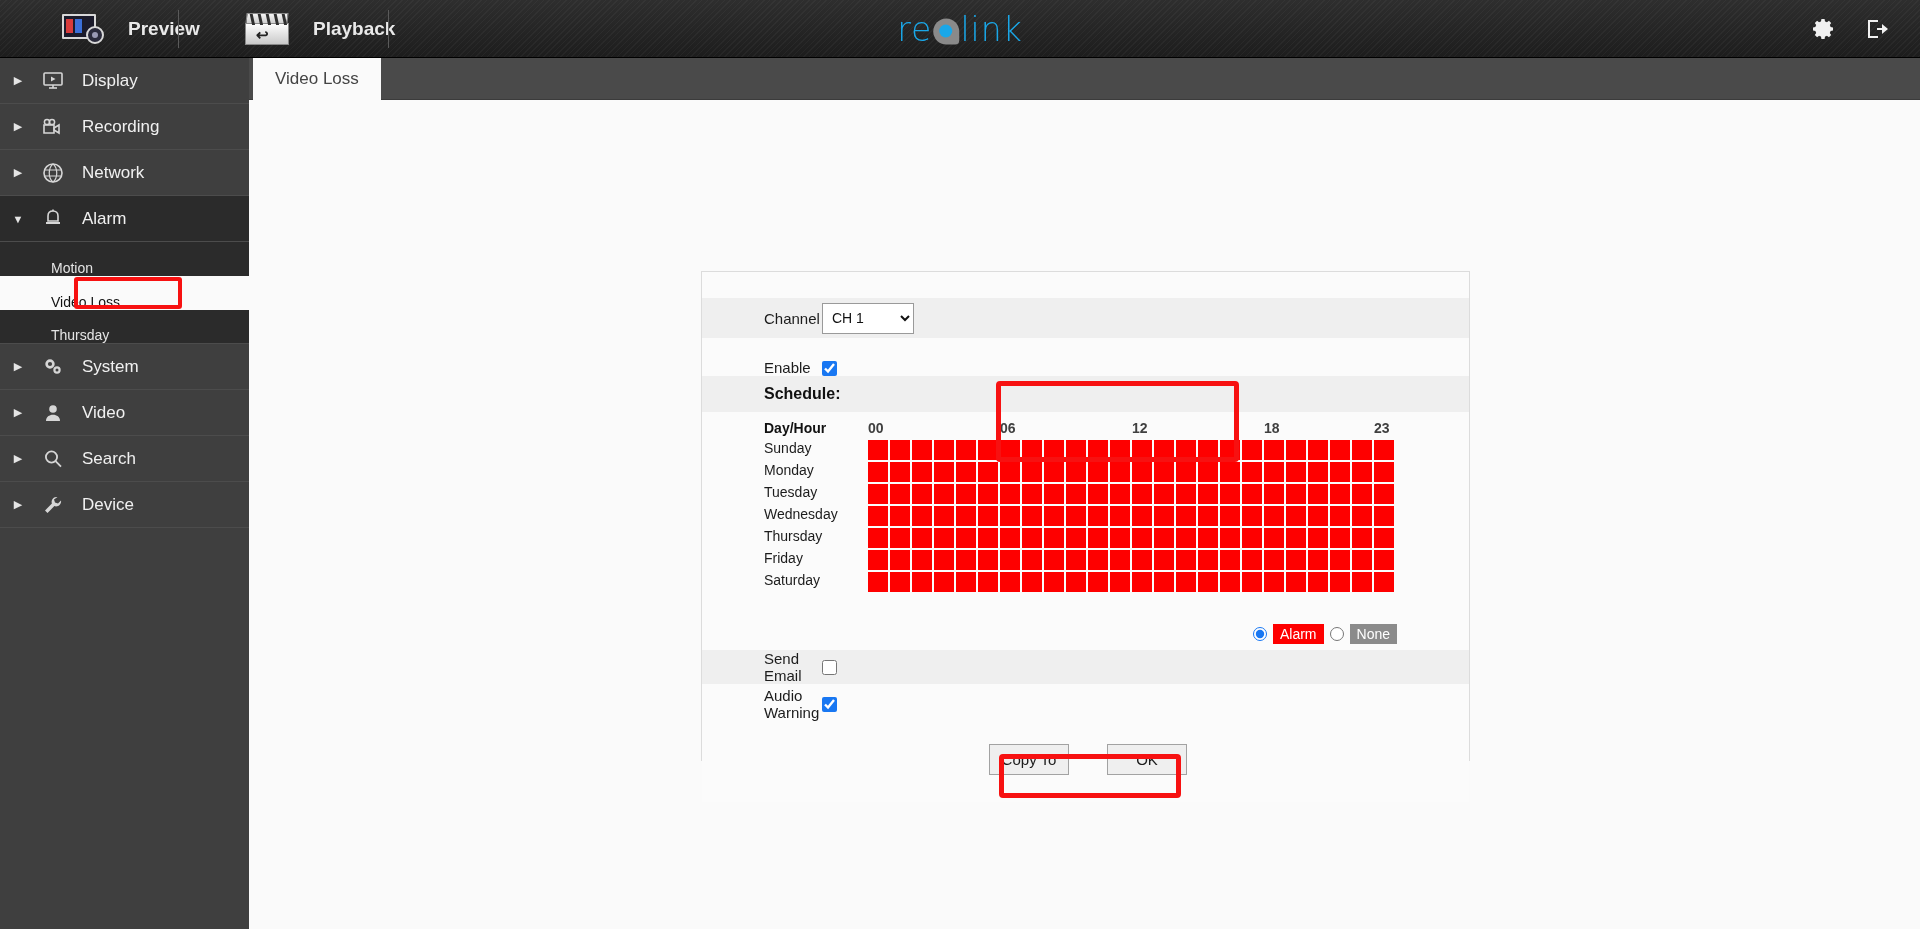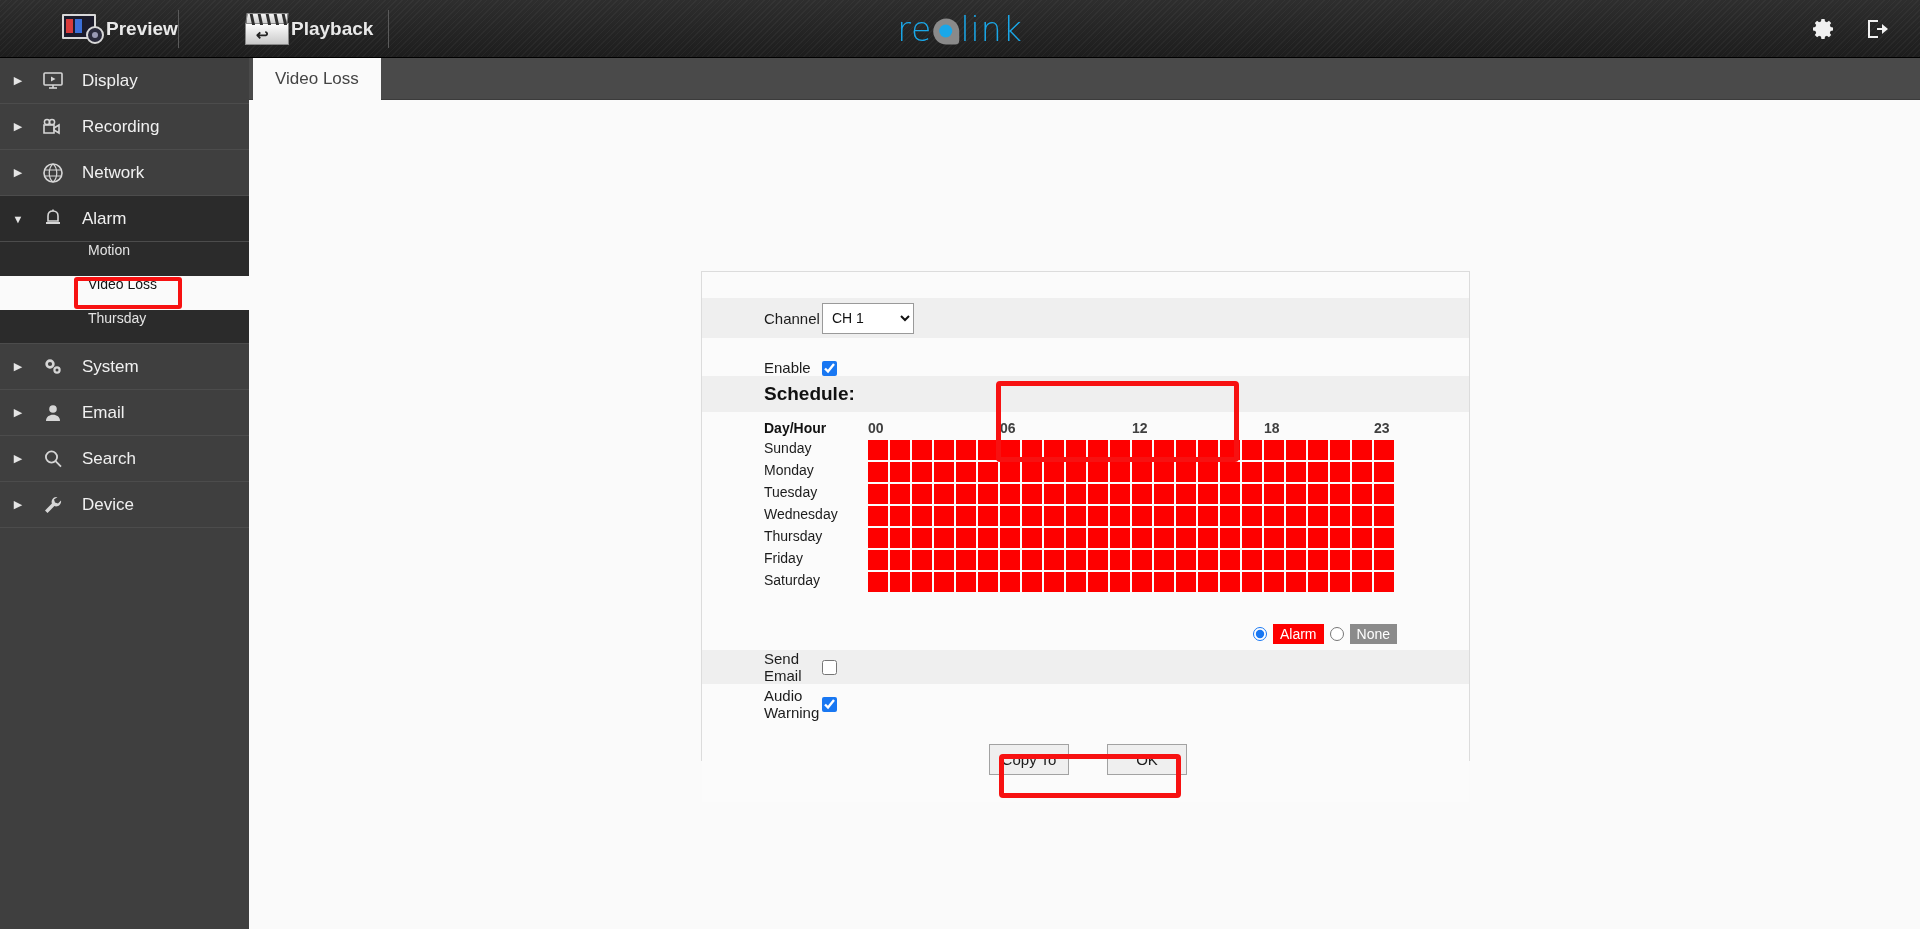--- a/index.html
+++ b/index.html
@@ -15,21 +15,21 @@
     position: absolute; left: 0; top: 0; width: 1920px; height: 58px;
     background:
       repeating-linear-gradient(135deg,
         rgba(255,255,255,0.035) 0px, rgba(255,255,255,0.035) 1px,
         rgba(0,0,0,0) 1px, rgba(0,0,0,0) 4px),
       linear-gradient(#2e2e2e, #1d1d1d);
     border-bottom: 1px solid #000;
   }
   .topnav-item {
     position: absolute; top: 0; height: 58px;
-    display: flex; align-items: center; gap: 2px;
+    display: flex; align-items: center; gap: 24px;
     color: #e9e9e9; font-size: 19px; font-weight: bold;
   }
   #nav-preview { left: 62px; }
   #nav-playback { left: 245px; }
   .topnav-sep {
     position: absolute; top: 10px; width: 1px; height: 38px;
     background: #5a5a5a;
   }
   #sep-1 { left: 178px; }
   #sep-2 { left: 388px; }
@@ -122,23 +122,23 @@
     flex: 0 0 36px;
   }
   .side-icon {
     width: 34px; flex: 0 0 34px;
     display: flex; align-items: center; justify-content: center;
     color: #d6d6d6;
   }
   .side-label { margin-left: 12px; }
 
   .sub-item {
-    height: 34px; display: flex; align-items: flex-start;
+    height: 34px; display: flex; align-items: flex-end;
     background: #2b2b2b; color: #e4e4e4; font-size: 14px;
-    padding-left: 88px; position: relative;
+    padding-left: 51px; position: relative;
   }
   .sub-item.selected {
     background: #fafafa; color: #111;
   }
   .sub-highlight {
     position: absolute; left: 74px; top: 1px;
     width: 108px; height: 32px;
     border: 4px solid #f71111; border-radius: 3px;
     pointer-events: none;
   }
@@ -181,21 +181,21 @@
   #row-blank   { height: 26px; background: #fbfbfb; }
   #row-channel { height: 40px; }
   #row-enable  { height: 38px; align-items: flex-end; }
   #row-schedule{ height: 36px; background:#efefef; }
   #row-grid    { height: 238px; background:#fbfbfb; position: relative; }
   #row-email   { height: 34px; }
   #row-audio   { height: 40px; }
   #row-buttons { height: 78px; background:#fbfbfb; position: relative; }
 
   #schedule-title {
-    padding-left: 62px; font-weight: bold; font-size: 19px; color:#111;
+    padding-left: 62px; font-weight: bold; font-size: 16px; color:#111;
   }
 
   select.chan {
     width: 92px; height: 31px; font-size: 14px;
     font-family: "Liberation Sans", sans-serif;
     border: 1px solid #9a9a9a; background: #fff; color: #111;
     padding-left: 5px;
   }
 
   input[type=checkbox].cb {
@@ -382,21 +382,21 @@
   </div>
 
   <div class="side-item">
     <span class="side-arrow">▶</span>
     <span class="side-icon">
       <svg width="20" height="22" viewBox="0 0 20 22">
           <circle cx="10" cy="7" r="3.8" fill="#d6d6d6"></circle>
           <path d="M3 19c0-4 3.2-6.2 7-6.2S17 15 17 19z" fill="#d6d6d6"></path>
         </svg>
     </span>
-    <span class="side-label">Email</span>
+    <span class="side-label">Video</span>
   </div>
 
   <div class="side-item">
     <span class="side-arrow">▶</span>
     <span class="side-icon">
       <svg width="22" height="22" viewBox="0 0 22 22">
           <circle cx="9.5" cy="9" r="5.6" fill="none" stroke="#d6d6d6" stroke-width="1.8"></circle>
           <path d="M13.6 13.2L19 18.6" stroke="#d6d6d6" stroke-width="1.8"></path>
         </svg>
     </span>

